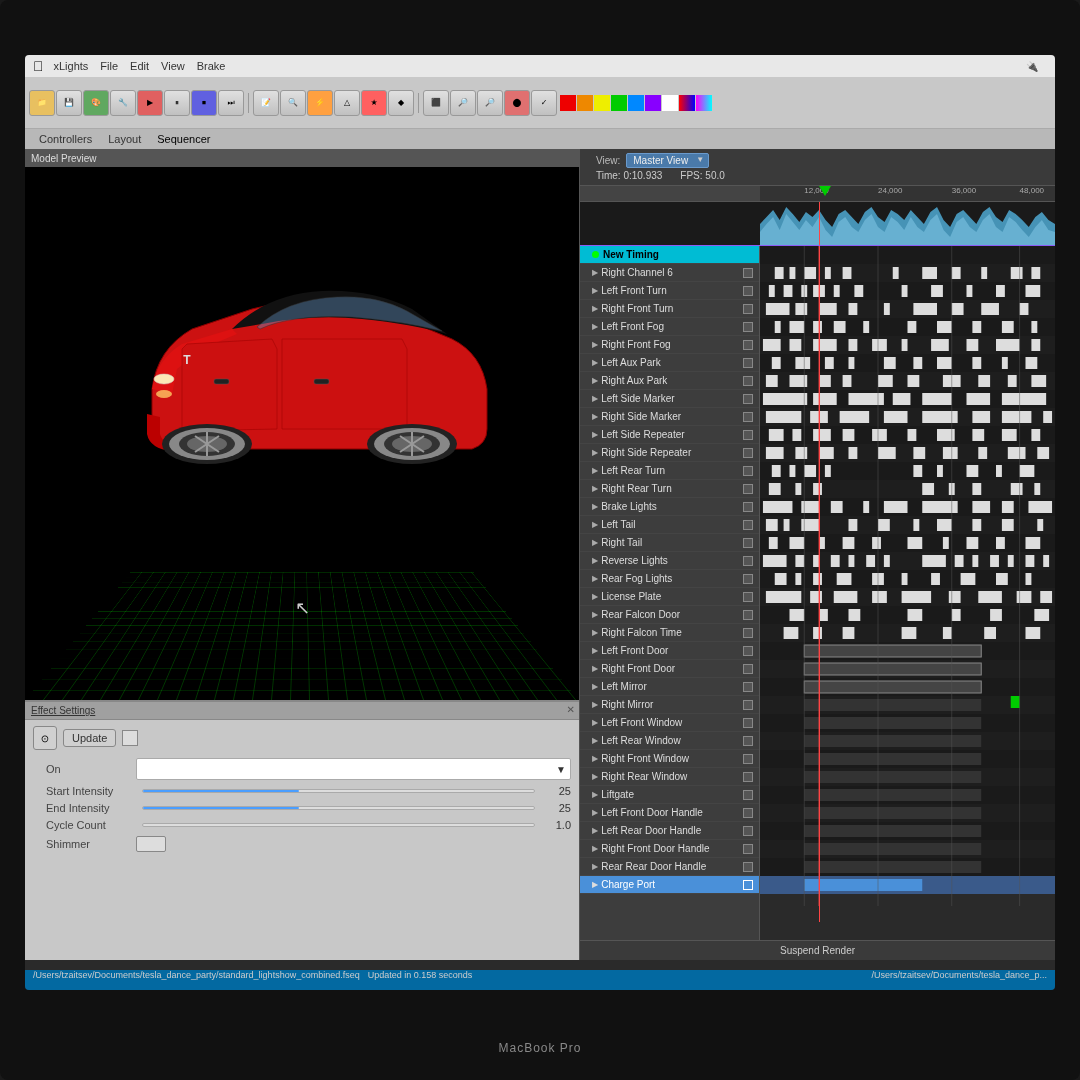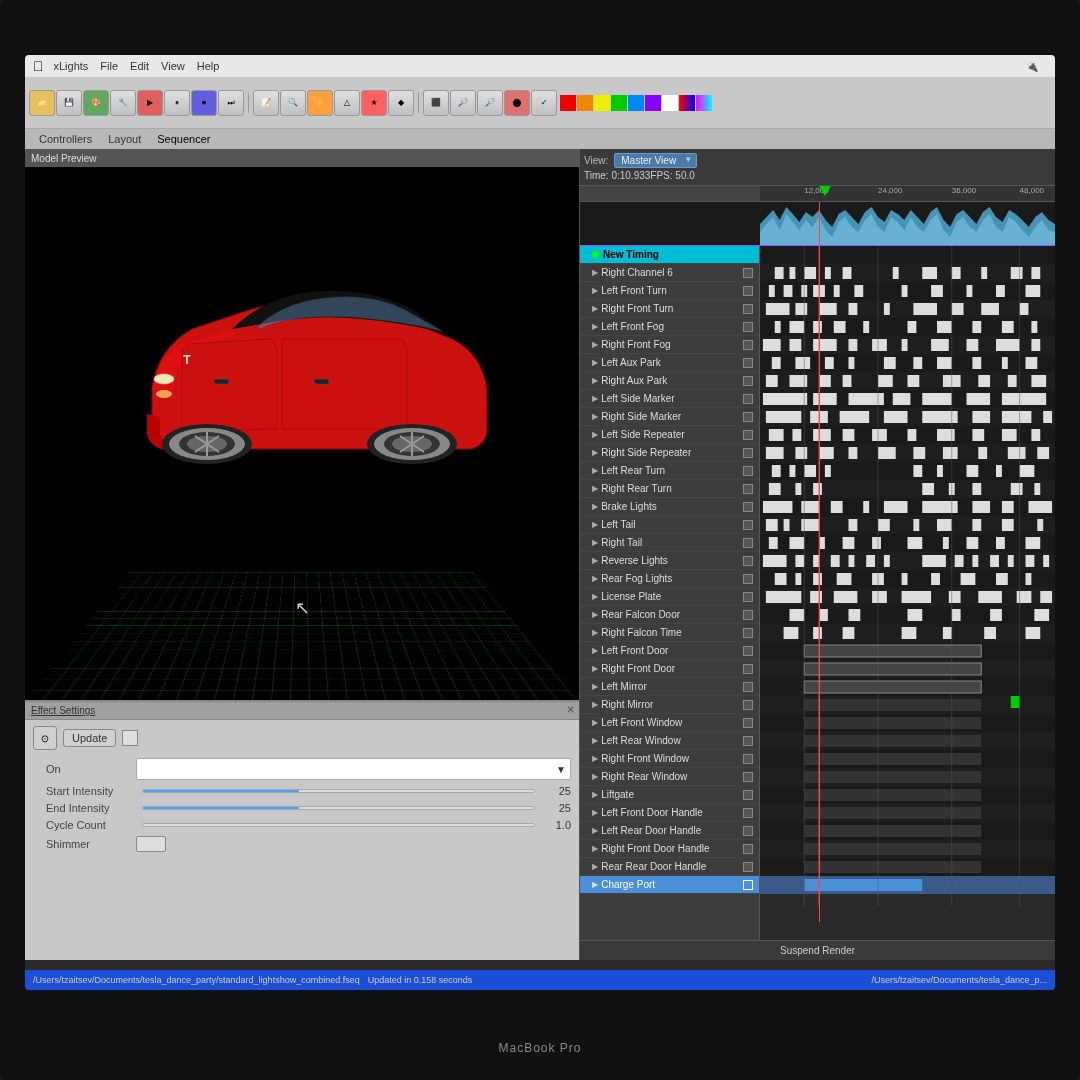--- a/index.html
+++ b/index.html
@@ -318,23 +318,22 @@
       width: 1px;
       background: #ff4444;
       z-index: 10;
     }
 
     
     .status-bar {
       position: absolute;
       bottom: 0; left: 0; right: 0;
       height: 20px;
-      background: #1d4ed8;
-      display: flex;
-      align-items: center;
+      background: #0369a1;
+      display: flex;
       padding: 0 8px;
       font-size: 9px;
       color: #ccc;
     }
 
     
     .suspend-render {
       height: 20px;
       background: #3a3a3a;
       display: flex;
@@ -374,21 +373,21 @@
 <div class="laptop-bezel">
 
   <div class="screen">
 
     <div class="menubar">
       <span class="menubar-apple"></span>
       <span class="menubar-item">xLights</span>
       <span class="menubar-item">File</span>
       <span class="menubar-item">Edit</span>
       <span class="menubar-item">View</span>
-      <span class="menubar-item">Help</span>
+      <span class="menubar-item">Brake</span>
       <div style="flex:1"></div>
       <span style="font-size:10px;color:#333;margin-right:8px;">🔌</span>
     </div>
 
     <div class="toolbar">
 
       <div style="display:flex;align-items:center;gap:1px;width:100%;">
 
         <div class="toolbar-icon" style="background:#e8c060;font-size:8px;">📁</div>
         <div class="toolbar-icon" style="font-size:8px;">💾</div>
@@ -544,29 +543,29 @@
               <div style="width:30px;height:16px;border:1px solid #888;background:#ddd;border-radius:2px;"></div>
             </div>
 
           </div>
         </div>
 
       </div>
 
       <div class="right-panel">
 
-        <div style="padding:4px 4px;background:#3a3a3a;border-bottom:1px solid #555;">
+        <div style="padding:4px 16px;background:#3a3a3a;border-bottom:1px solid #555;">
           <div style="display:flex;align-items:center;gap:6px;margin-bottom:2px;">
             <span style="font-size:10px;color:#bbb;">View:</span>
             <div style="background:#4a7aaa;color:#eee;border:1px solid #6a9acc;font-size:10px;padding:1px 20px 1px 6px;border-radius:2px;position:relative;">
               <span>Master View</span>
               <span style="position:absolute;right:4px;top:1px;font-size:8px;color:#ccc;">▼</span>
             </div>
           </div>
-          <div style="display:flex;gap:0;">
+          <div style="display:flex;gap:18px;">
             <span style="font-size:10px;color:#ccc;">Time: 0:10.933</span>
             <span style="font-size:10px;color:#ccc;">FPS: 50.0</span>
           </div>
         </div>
 
         <div class="waveform-area">
 
           <div style="height:16px;background:#333;border-bottom:1px solid #555;position:relative;display:flex;">
             <div style="width:180px;min-width:180px;background:#444;"></div>
             <div style="flex:1;position:relative;">

